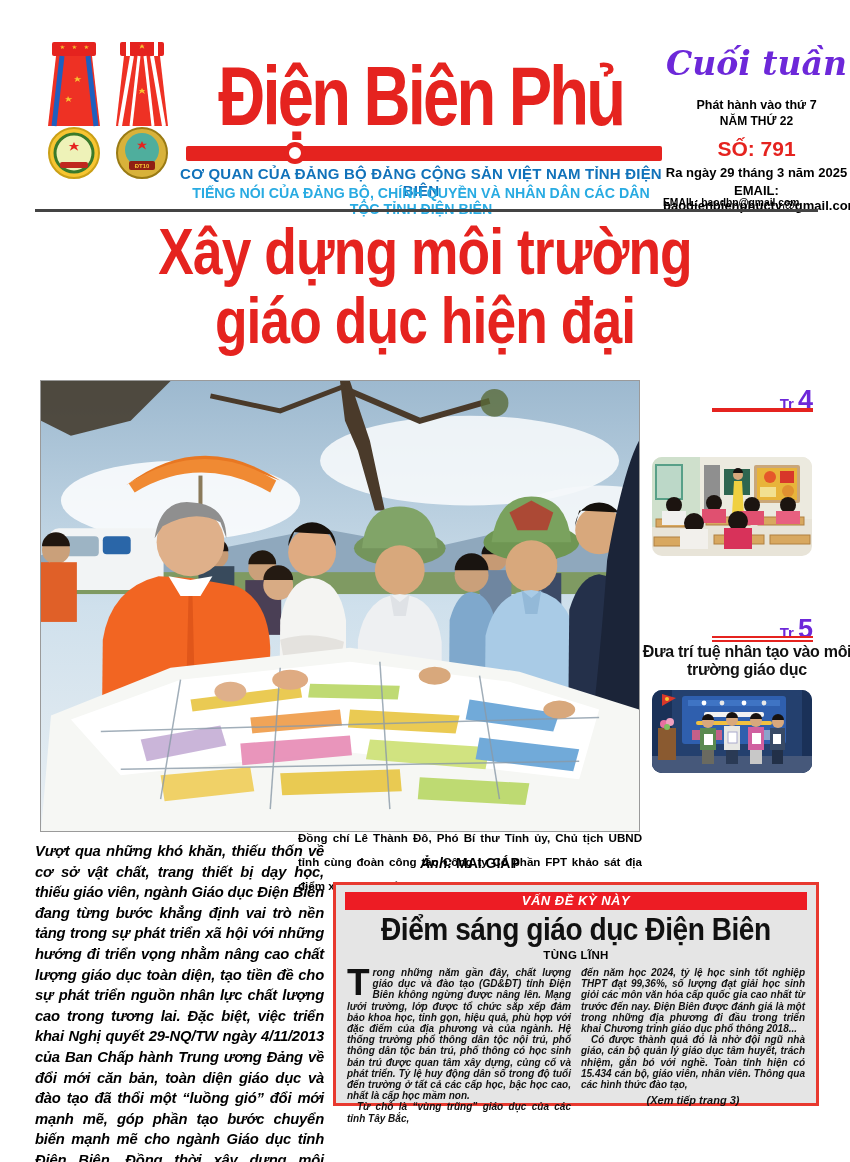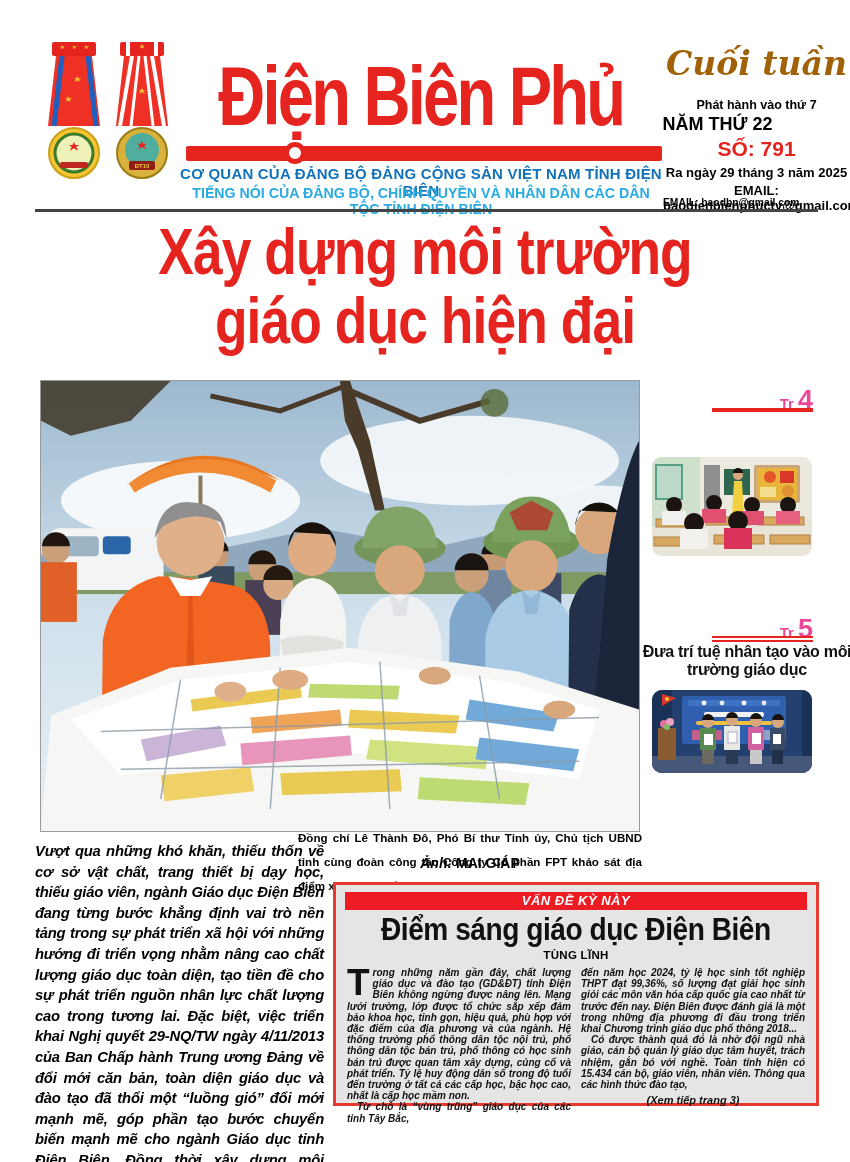--- a/index.html
+++ b/index.html
@@ -18,24 +18,24 @@
     color:#e5231f; font-weight:900; font-size:70px; letter-spacing:-3px;
     white-space:nowrap;
   }
   #masthead-title span { display:inline-block; transform:scale(.93,1.18); transform-origin:center bottom; }
   #masthead-bar { left:186px; top:144px; width:476px; height:15px; background:#e5231f; border-radius:2px; }
   #masthead-bar .dot { position:absolute; left:98px; top:-4px; width:22px; height:22px; background:#fff; border:5px solid #e5231f; border-radius:50%; }
   #org1 { left:178px; top:163px; width:486px; text-align:center; color:#1172ba; font-weight:bold; font-size:15px; letter-spacing:.2px; }
   #org2 { left:178px; top:183px; width:486px; text-align:center; color:#29abe2; font-weight:bold; font-size:14.2px; }
   #header-rule { left:35px; top:207px; width:783px; height:3px; background:#444; }
 
-  #edition { left:663px; top:42px; width:187px; text-align:center; color:#a16207;
+  #edition { left:663px; top:42px; width:187px; text-align:center; color:#6d28d9;
     font-family:"DejaVu Serif", serif; font-style:italic; font-weight:bold; font-size:33px; }
   #publish-day { left:663px; top:96px; width:187px; text-align:center; font-weight:bold; font-size:12.5px; }
-  #year-line { left:624px; top:112px; width:187px; text-align:center; font-weight:900; font-size:18px; }
+  #year-line { left:663px; top:112px; width:187px; text-align:center; font-weight:900; font-size:12px; }
   #issue-line { left:663px; top:135px; width:187px; text-align:center; font-weight:900; font-size:21px; color:#e5231f; }
   #date-line { left:663px; top:163px; width:187px; text-align:center; font-weight:bold; font-size:13px; }
   #email1 { left:663px; top:181px; width:187px; text-align:center; font-weight:bold; font-size:13px; }
   #email2 { left:663px; top:195px; width:187px; text-align:left; font-weight:bold; font-size:10.3px; }
 
   
   #lead-headline {
     left:60px; top:215px; width:730px; text-align:center; color:#e5231f;
     font-weight:900; font-size:58px; line-height:69px; letter-spacing:-1px;
   }
@@ -48,21 +48,21 @@
   
   #caption { left:298px; top:824px; width:344px; font-size:11.6px; font-weight:bold; line-height:24px; text-align:justify; }
   #caption-credit { left:298px; top:853px; width:344px; text-align:center; font-size:14px; font-weight:bold; }
   #caption-credit .lab { font-style:italic; font-weight:bold; }
 
   
   #intro { left:35px; top:839px; width:289px; font-size:14.8px; font-weight:bold; font-style:italic;
     line-height:20.6px; text-align:justify; letter-spacing:-.2px; }
 
   
-  .tr-label { width:165px; text-align:right; color:#ec4899; font-weight:900; }
+  .tr-label { width:165px; text-align:right; color:#6d28d9; font-weight:900; }
   .tr-label .tr { font-size:15px; }
   .tr-label .num { font-size:27px; }
   .tr-rule { background:#e5231f; height:4px; }
   .tr-rule.double { height:6px; background:linear-gradient(#e5231f 0 2px, #fff 2px 4px, #e5231f 4px 6px); }
   .teaser-title { text-align:center; font-weight:900; font-size:16px; line-height:17.5px; color:#111; letter-spacing:-.3px; }
   .teaser-photo { border-radius:10px; overflow:hidden; }
   .teaser-photo svg { display:block; width:100%; height:100%; }
 
   #tr4-label { left:648px; top:383px; }
   #tr4-rule { left:712px; top:406px; width:101px; }

